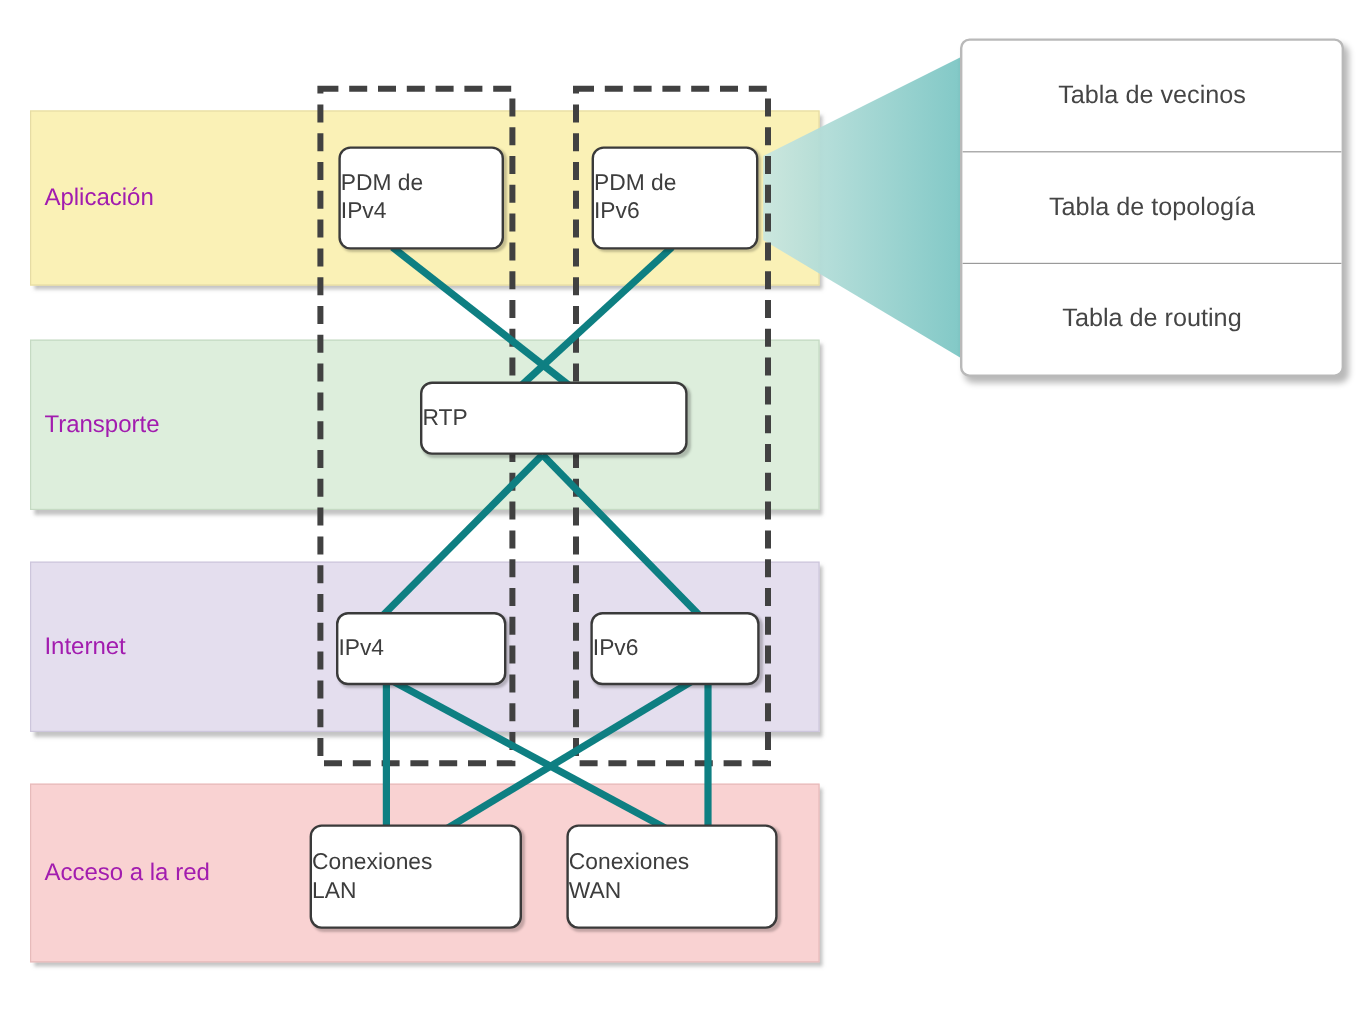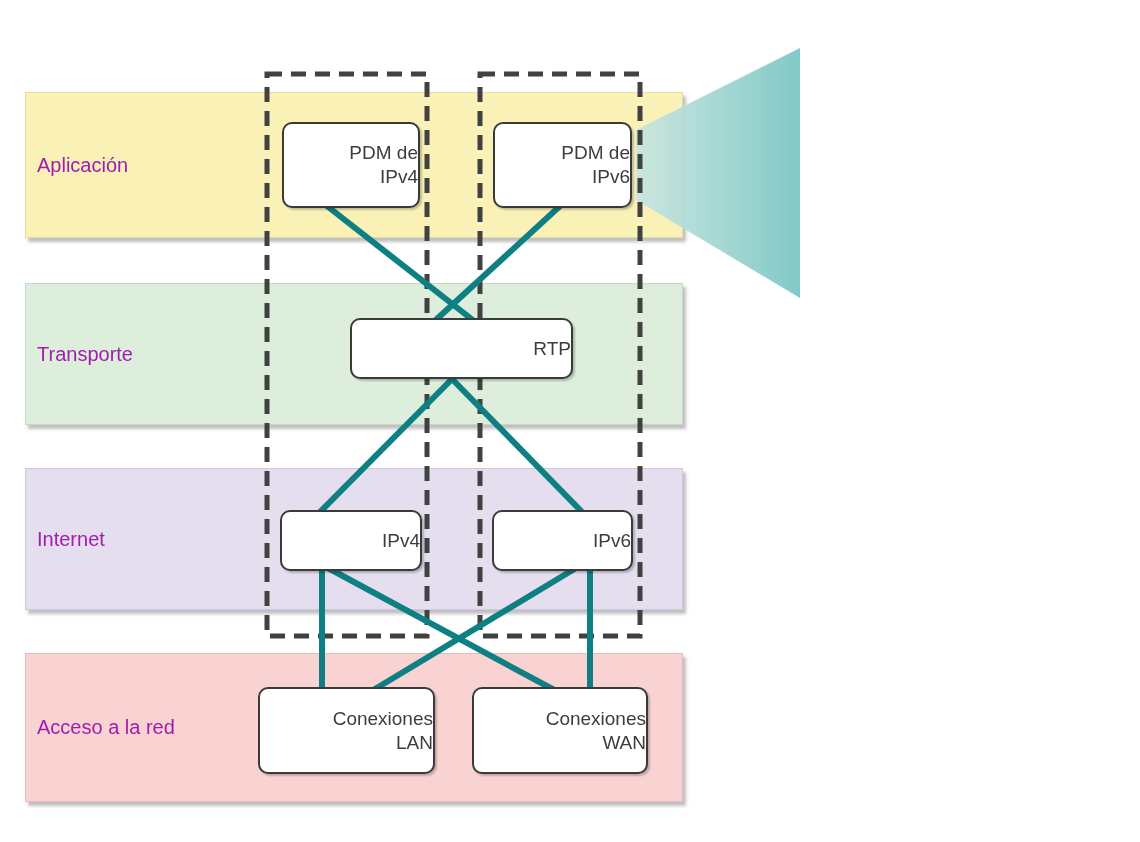--- a/index.html
+++ b/index.html
@@ -21,21 +21,21 @@
   #band-app      { top:92px;  height:146px; background:#FAF1B6; border:1px solid #E6DCA4; }
   #band-transport{ top:283px; height:142px; background:#DDEEDC; border:1px solid #C5DAC3; }
   #band-internet { top:468px; height:142px; background:#E4DEEE; border:1px solid #CDC6DC; }
   #band-access   { top:653px; height:149px; background:#F9D2D2; border:1px solid #E7BBBB; }
 
   .overlay { position:absolute; left:0; top:0; width:1140px; height:842px; }
 
   .node {
     position:absolute; box-sizing:border-box; background:#ffffff;
     border:2px solid #3a3a3a; border-radius:10px;
-    display:flex; flex-direction:column; align-items:flex-end; justify-content:center;
+    display:flex; flex-direction:column; align-items:flex-start; justify-content:center;
     font-size:19px; color:#3d3d3d; text-align:center; line-height:1.25;
     box-shadow:2px 2px 2px rgba(0,0,0,0.22);
   }
   .node span { display:block; }
   #node-pdm-ipv4 { left:282px; top:122px; width:138px; height:86px; }
   #node-pdm-ipv6 { left:493px; top:122px; width:139px; height:86px; }
   #node-rtp      { left:350px; top:318px; width:223px; height:61px; }
   #node-ipv4     { left:280px; top:510px; width:142px; height:61px; }
   #node-ipv6     { left:492px; top:510px; width:141px; height:61px; }
   #node-lan      { left:258px; top:687px; width:177px; height:87px; }
@@ -116,14 +116,19 @@
   </div>
   <div class="node" id="node-lan">
     <span>Conexiones</span>
     <span>LAN</span>
   </div>
   <div class="node" id="node-wan">
     <span>Conexiones</span>
     <span>WAN</span>
   </div>
 
+  <div class="callout">
+    <div class="callout-row">Tabla de vecinos</div>
+    <div class="callout-row">Tabla de topología</div>
+    <div class="callout-row">Tabla de routing</div>
+  </div>
 
 </div>
 
 </body></html>

